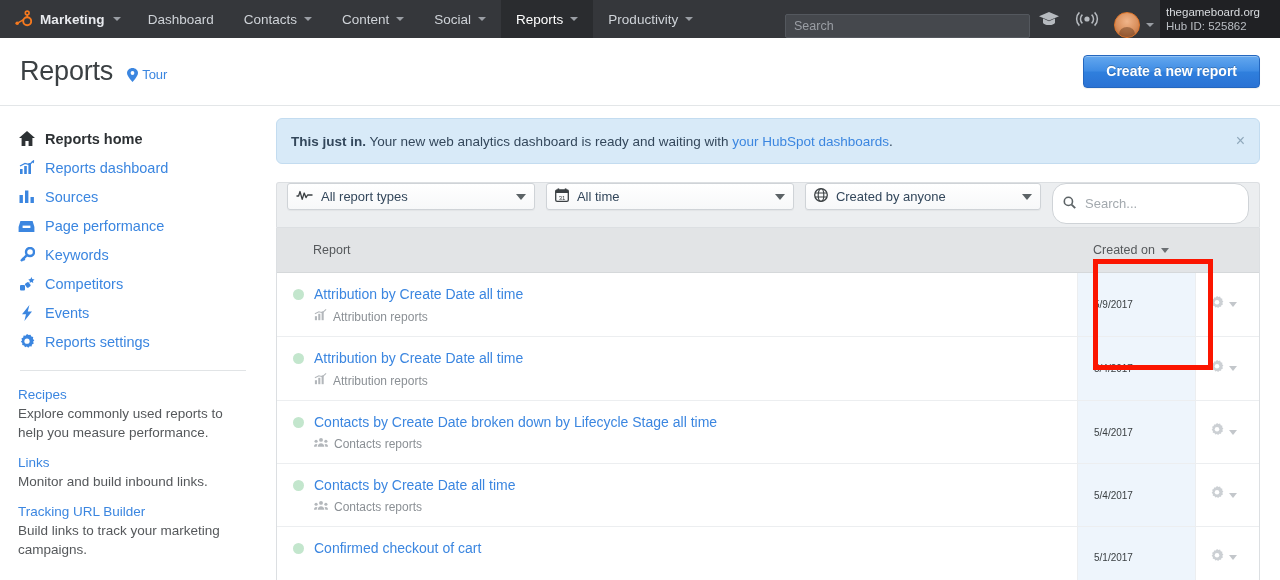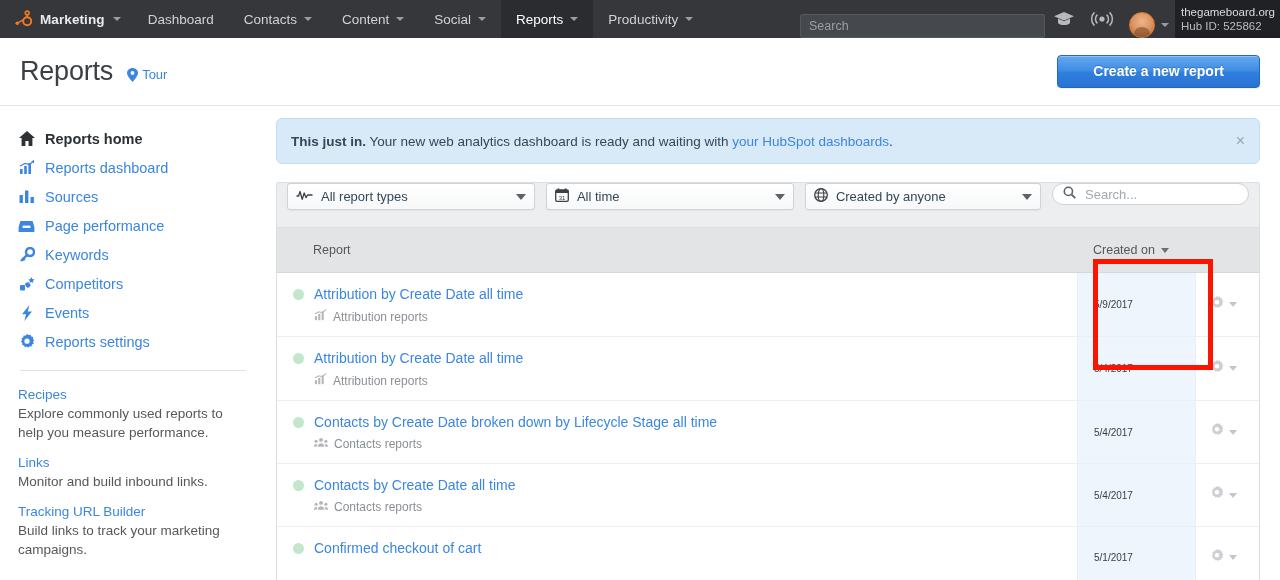--- a/index.html
+++ b/index.html
@@ -81,21 +81,21 @@
     border: 1px solid #e2772b;
     position: relative; overflow: hidden;
   }
   .avatar::after {
     content:""; position:absolute; left:50%; top:58%;
     width:16px; height:14px; transform: translateX(-50%);
     border-radius: 50% 50% 30% 30%;
     background: rgba(90,50,25,.45);
   }
   .account {
-    padding: 0 5px 0 6px;
+    padding: 0 20px 0 6px;
     color: #d9dcdf; font-size: 11.5px; line-height: 14px;
     background: #202124;
     height: 38px;
     display:flex; flex-direction: column; justify-content: center;
     white-space: nowrap;
   }
   .account .hub { color: #b9bdc2; }
 
   
   .page-head {
@@ -119,21 +119,21 @@
     padding-top: 6px;
   }
   .btn-primary {
     margin-left: auto;
     background: linear-gradient(to bottom, #64a8ef 0%, #3f8ce4 48%, #2f7fdd 52%, #2a72d4 100%);
     border: 1px solid #2467bf;
     border-radius: 4px;
     color: #fff;
     font-size: 14px;
     font-weight: 700;
-    padding: 0 35px;
+    padding: 0 22px;
     height: 33px;
     line-height: 31px;
     cursor: pointer;
     box-shadow: inset 0 1px 0 rgba(255,255,255,.32), 0 1px 1px rgba(0,0,0,.06);
     text-shadow: 0 -1px 0 rgba(0,0,0,.22);
     white-space: nowrap;
   }
 
   
   .body-wrap { display: flex; height: calc(580px - 38px - 68px); }
@@ -227,21 +227,21 @@
     width: 0; height: 0;
     border-left: 5px solid transparent;
     border-right: 5px solid transparent;
     border-top: 6px solid #5c6366;
   }
   .sel-types { width: 252px; }
   .sel-time  { width: 252px; }
   .sel-owner { width: 240px; }
   .search-box {
     margin-left: auto;
-    width: 200px; height: 22px;
+    width: 200px; height: 41px;
     background: #fff;
     border: 1px solid #cfd3d7;
     border-radius: 14px;
     display: flex; align-items: center;
     padding: 0 10px;
     gap: 7px;
   }
   .search-box input {
     border: 0; outline: 0; width: 100%;
     font-size: 13px; color: #33475b;

